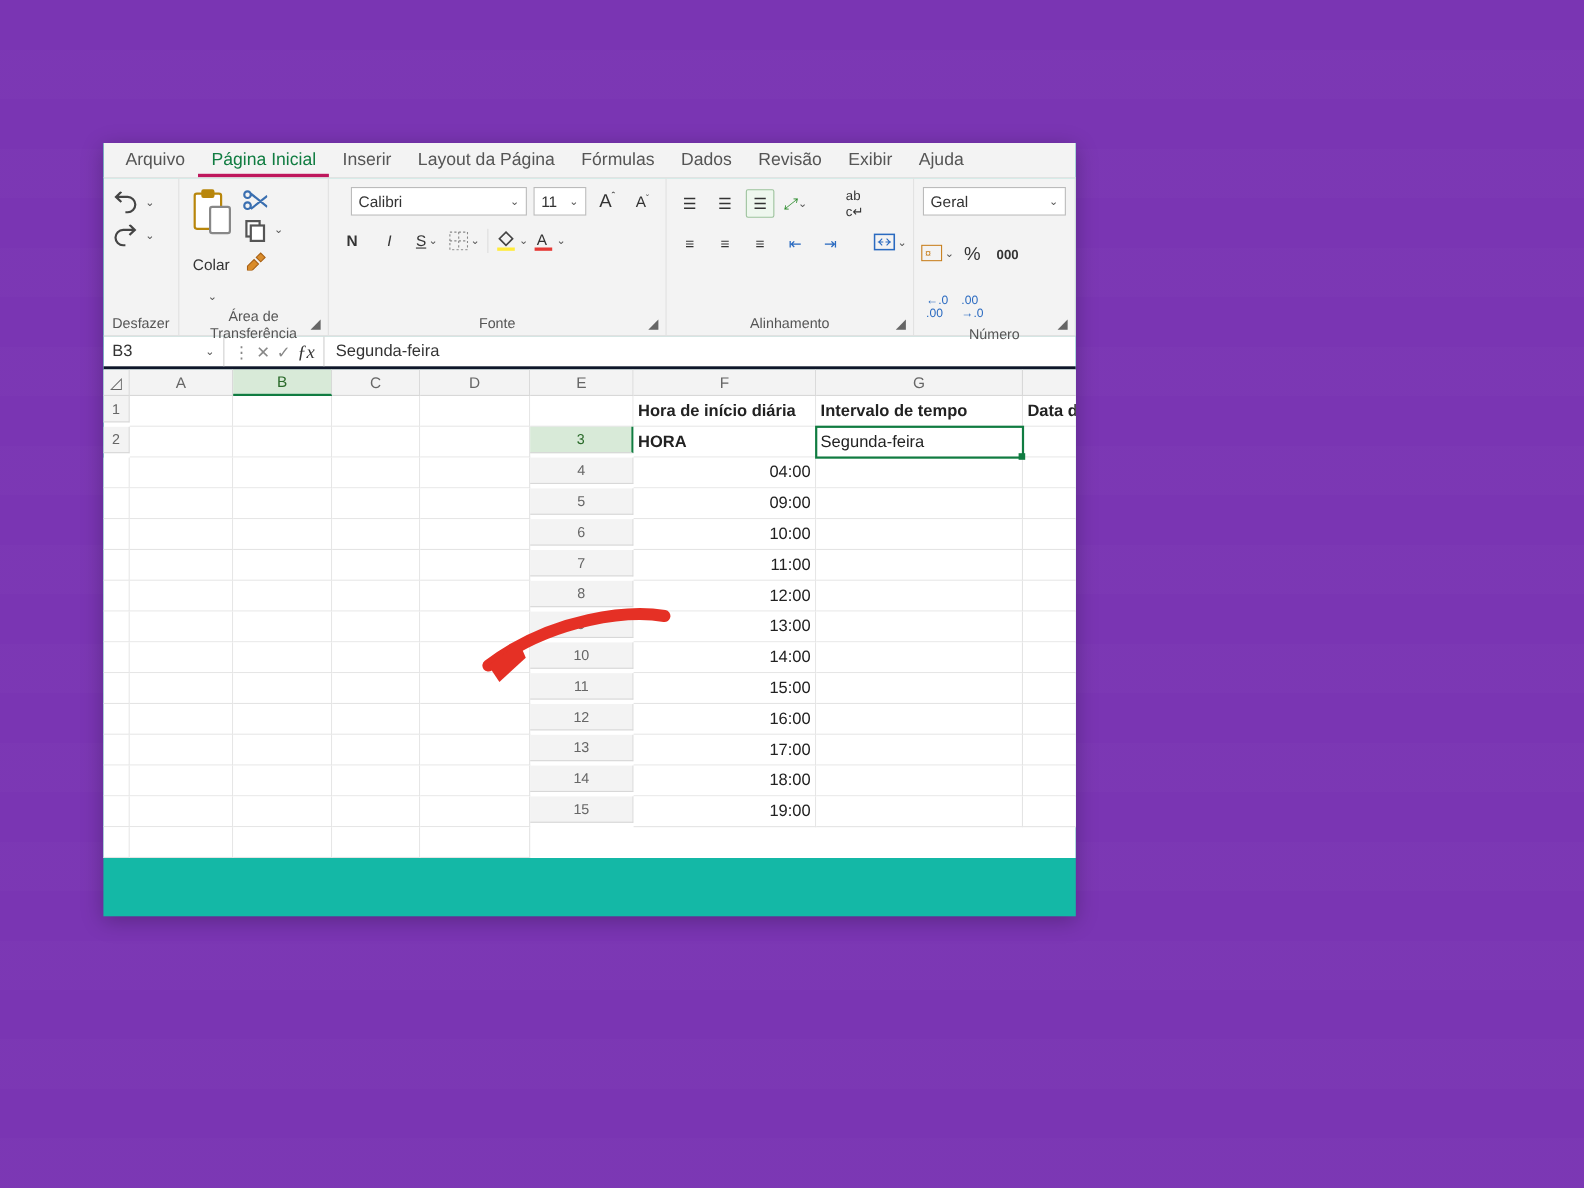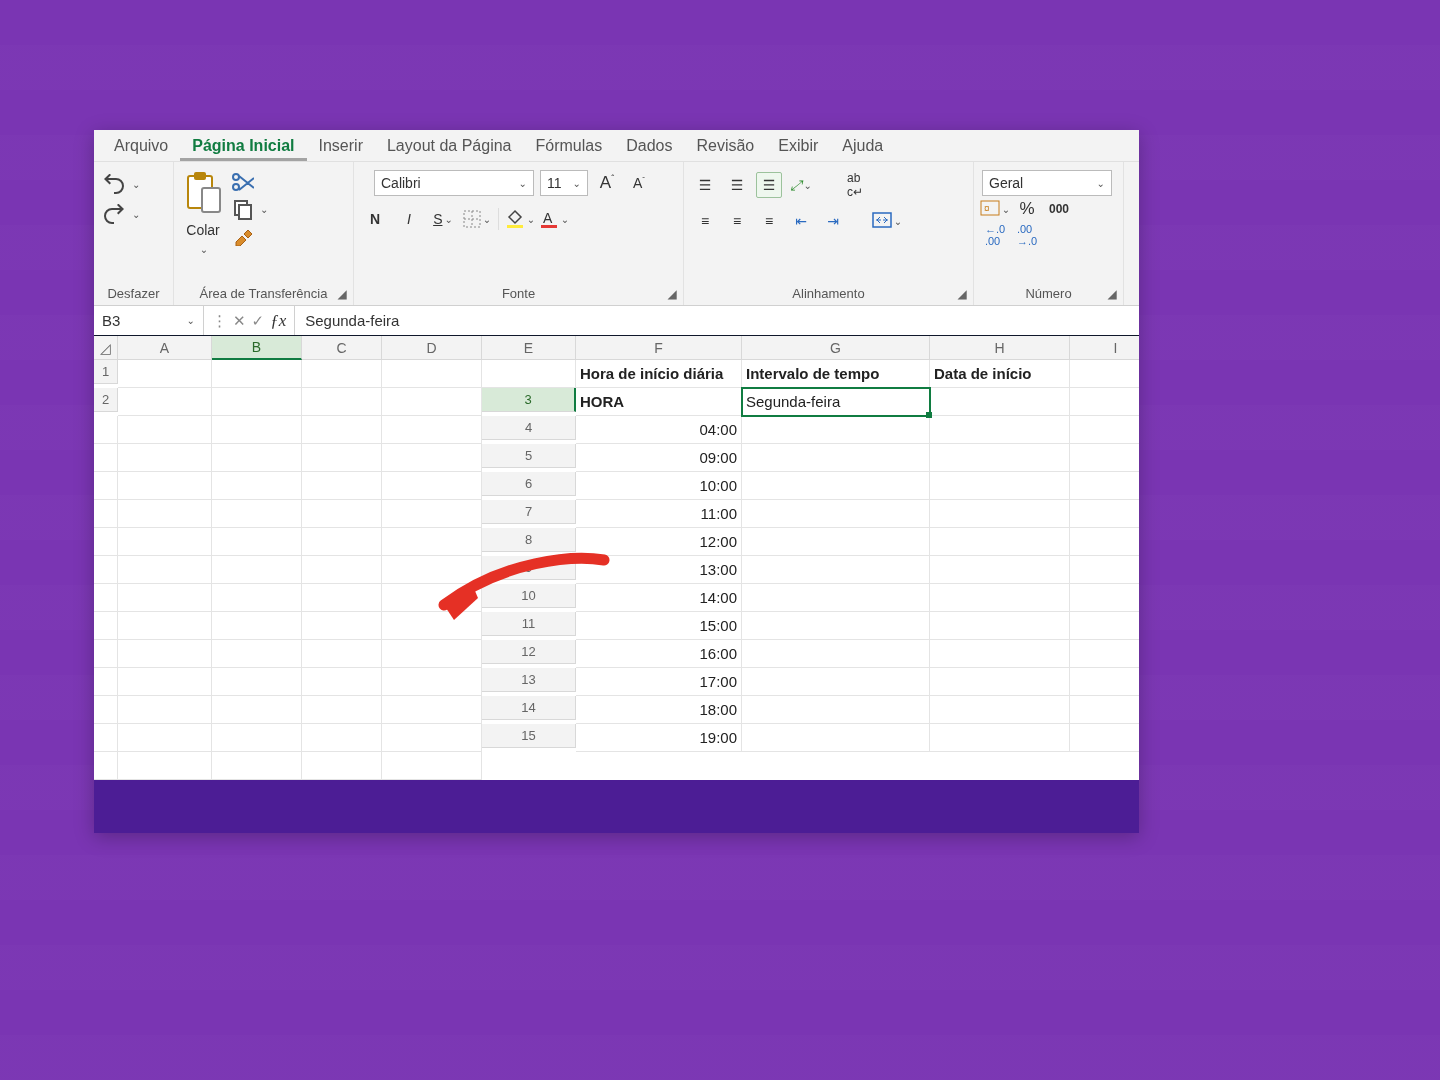--- a/index.html
+++ b/index.html
@@ -14,41 +14,41 @@
   
   .bgpat {
     position: absolute; inset:0;
     background:
       repeating-linear-gradient(0deg, rgba(255,255,255,0.03) 0 45px, rgba(255,255,255,0) 45px 90px);
     opacity:0.4;
   }
   .excel-window {
     position: absolute;
     left: 94px; top: 130px;
-    width: 1045px; height: 703px;
-    background: #4c1d95;
+    width: 884px; height: 703px;
+    background: #14b8a6;
     box-shadow: 0 4px 18px rgba(0,0,0,0.25);
     overflow: hidden;
     font-size: 14px;
     color:#333;
   }
   
   .tabs {
     display:flex; align-items:flex-end;
     padding: 0 8px; height:32px;
     background:#f3f3f3;
     border-bottom:1px solid #e0e0e0;
   }
   .tabs .tab {
     padding: 6px 12px 6px;
     font-size:16px; color:#555; cursor:pointer;
   }
   .tabs .tab.active {
-    color:#107c41; font-weight:700;
-    border-bottom:3px solid #a3a3a3;
+    color:#107c41; font-weight:400;
+    border-bottom:3px solid #be185d;
     padding-bottom:3px;
   }
   
   .ribbon {
     display:flex; align-items:stretch;
     background:#f3f3f3;
     height:144px;
     border-bottom:1px solid #d0d0d0;
   }
   .group {
@@ -60,39 +60,39 @@
   .group-body { flex:1; display:flex; align-items:flex-start; gap:8px; }
   .group-label {
     text-align:center; font-size:13px; color:#555;
     padding-top:4px;
   }
   .dlg-launcher {
     position:absolute; right:4px; bottom:4px;
     width:14px; height:14px; font-size:12px; color:#666;
     display:flex; align-items:center; justify-content:center;
   }
-  .vbtn { display:flex; flex-direction:column; align-items:center; gap:6px; }
+  .vbtn { display:flex; flex-direction:column; align-items:center; gap:16px; }
   .hrow { display:flex; align-items:center; gap:4px; }
   .dd { font-size:10px; color:#555; padding-left:2px; }
   .ico { display:inline-flex; align-items:center; justify-content:center; }
   .sel {
     border:1px solid #bbb; background:#fff; height:26px;
     display:flex; align-items:center; padding:0 6px; font-size:14px;
   }
   .sel .dd{margin-left:auto;}
   .btnbox {
     width:26px; height:26px; display:flex; align-items:center; justify-content:center;
     border-radius:2px;
   }
   
   .clip-col { display:flex; flex-direction:column; gap:4px; }
   
   .fbar {
     display:flex; align-items:center; height:30px;
-    background:#fff; border-bottom:1px solid #0f172a;
+    background:#fff; border-bottom:3px solid #0f172a;
     font-size:15px;
   }
   .namebox {
     width:110px; padding:0 8px; border-right:1px solid #d0d0d0;
     display:flex; align-items:center; height:100%;
   }
   .namebox .dd{margin-left:auto;}
   .fbar-btns { display:flex; align-items:center; gap:6px; padding:0 8px; border-right:1px solid #d0d0d0; height:100%;}
   .fx { font-style:italic; font-family:"Cambria Math",serif; font-size:17px; }
   .fcontent { padding:0 10px; }
@@ -331,21 +331,21 @@
             </span>
               <span class="dd">⌄</span>
           </span>
         </div>
       </div>
       <div class="group-label">Alinhamento</div>
       <span class="dlg-launcher">◢</span>
     </div>
 
     <div class="group" style="width:150px">
-      <div class="group-body" style="flex-direction:column; gap:0; padding-top:2px;">
+      <div class="group-body" style="flex-direction:column; gap:22px; padding-top:2px;">
         <div class="sel" style="width:130px">
           <span>Geral</span>
             <span class="dd">⌄</span>
         </div>
         <div class="hrow" style="gap:6px;">
           <span class="btnbox">
             <span>
               <svg width="20" height="16">
                   <rect x="1" y="1" width="18" height="14" stroke="#c77d1a" fill="none"></rect>
                   <text x="4" y="12" font-size="10" fill="#c77d1a">¤</text>

